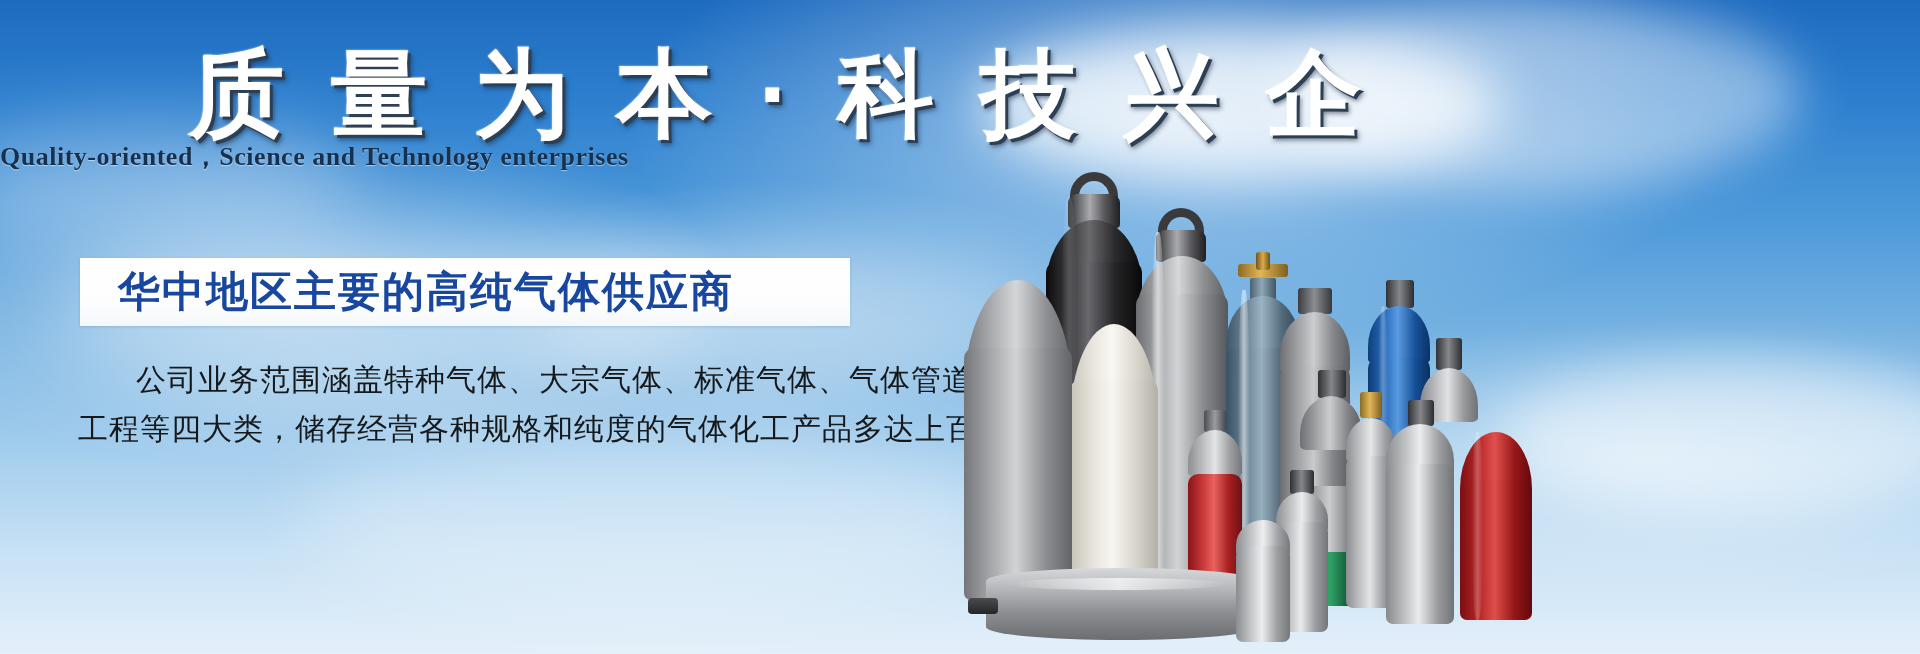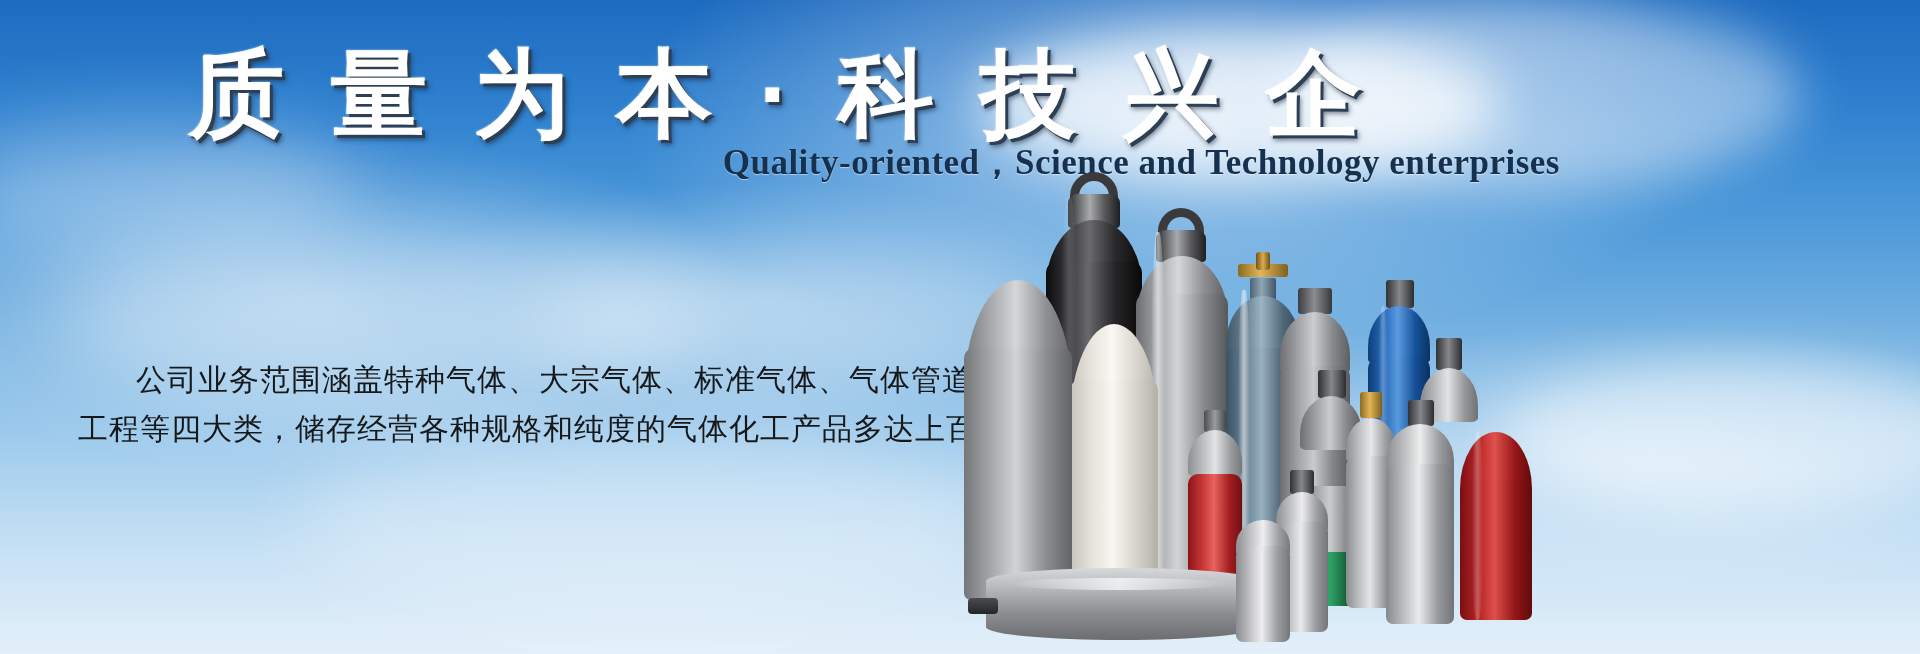--- a/index.html
+++ b/index.html
@@ -27,23 +27,23 @@
     font-family:"Liberation Sans","DejaVu Sans",sans-serif;
     font-weight:700; font-size:96px; line-height:1.08; color:#ffffff;
     letter-spacing:10px;
     text-shadow:
        3px 3px 0 #2c3f55,
        4px 5px 5px rgba(20,35,55,.55),
        0 0 2px rgba(255,255,255,.9);
     white-space:nowrap;
   }
   #subhead {
-    position:absolute; left:0; top:139px; width:1560px; text-align:right;
+    position:absolute; left:0; top:139px; width:1560px; text-align:left;
     font-family:"Liberation Serif","DejaVu Serif",serif;
-    font-size:35px; font-weight:700; color:#15314f; letter-spacing:.5px;
+    font-size:26px; font-weight:700; color:#15314f; letter-spacing:.5px;
     text-shadow:0 1px 1px rgba(255,255,255,.5);
     white-space:nowrap;
   }
 
   
   #whitebar {
     position:absolute; left:80px; top:258px; width:770px; height:68px;
     background:linear-gradient(180deg,#ffffff 0%,#fdfdfd 70%,#f4f8fb 100%);
     box-shadow:0 1px 3px rgba(30,70,120,.18);
     display:flex; align-items:center;
@@ -96,20 +96,23 @@
   <div class="cloud faint" style="left:1280px; top:0px;   width:520px; height:190px;"></div>
   <div class="cloud soft" style="left:60px;   top:230px; width:640px; height:170px;"></div>
   <div class="cloud soft" style="left:540px;  top:250px; width:520px; height:140px;"></div>
   <div class="cloud faint" style="left:1500px; top:360px; width:480px; height:150px;"></div>
   <div class="cloud soft" style="left:300px;  top:430px; width:700px; height:180px;"></div>
   <div class="cloud soft" style="left:-60px;  top:120px; width:420px; height:130px;"></div>
 
   <div id="headline">质 量 为 本 · 科 技 兴 企</div>
   <div id="subhead">Quality-oriented，Science and Technology enterprises</div>
 
+  <div id="whitebar">
+    <div id="whitebar-text">华中地区主要的高纯气体供应商</div>
+  </div>
 
   <div id="para">
     <div class="line indent">公司业务范围涵盖特种气体、大宗气体、标准气体、气体管道</div>
     <div class="line">工程等四大类，储存经营各种规格和纯度的气体化工产品多达上百</div>
   </div>
 
   <div id="cylinders">
 
     <div class="cyl" style="left:96px; bottom:36px; width:96px; height:420px;">
       <div class="handle" style="left:24px; top:-26px; width:48px; height:30px;"></div>

